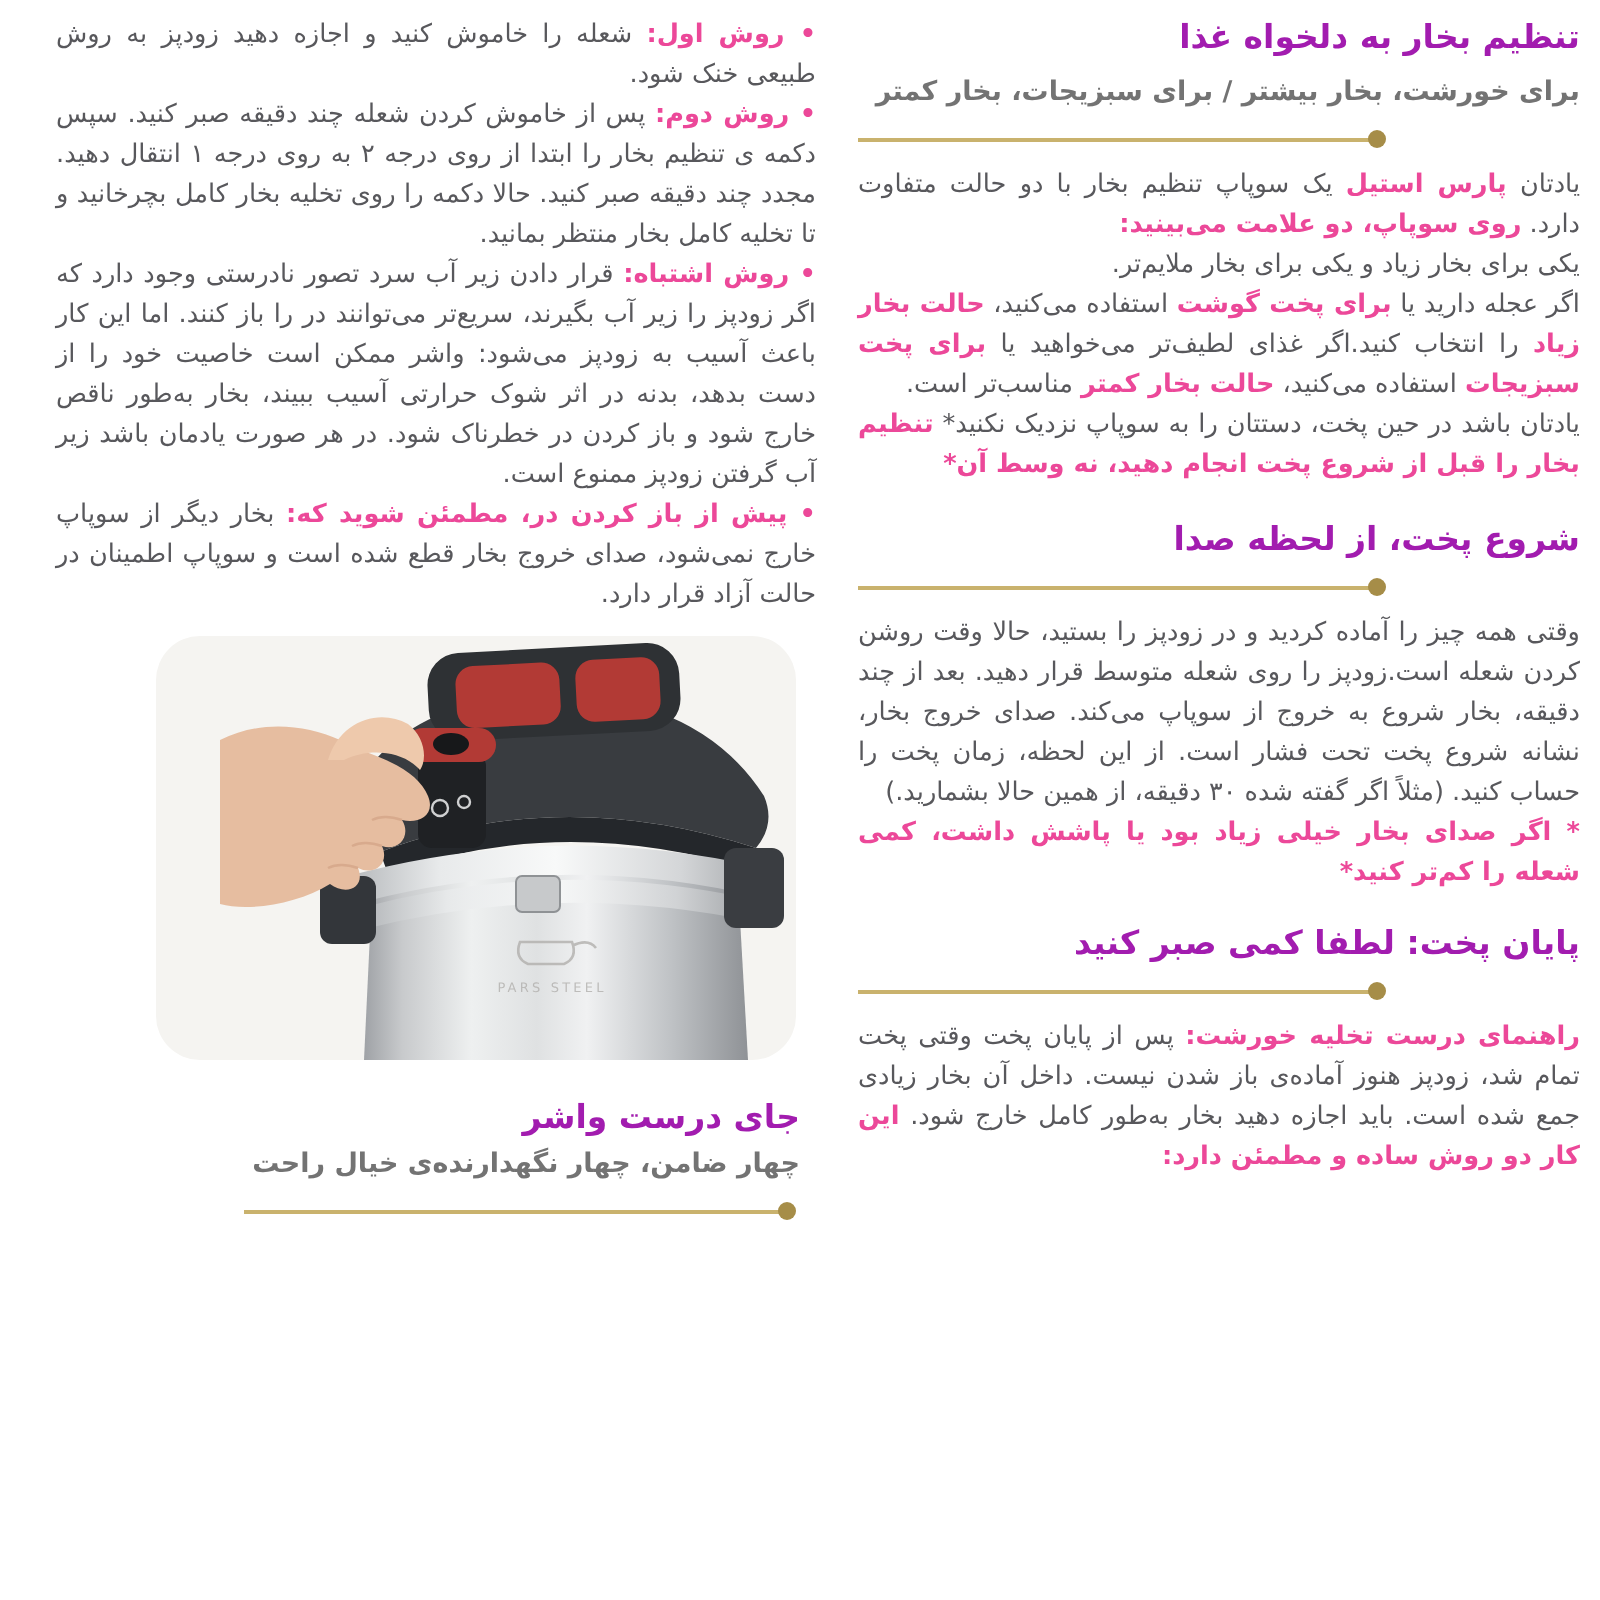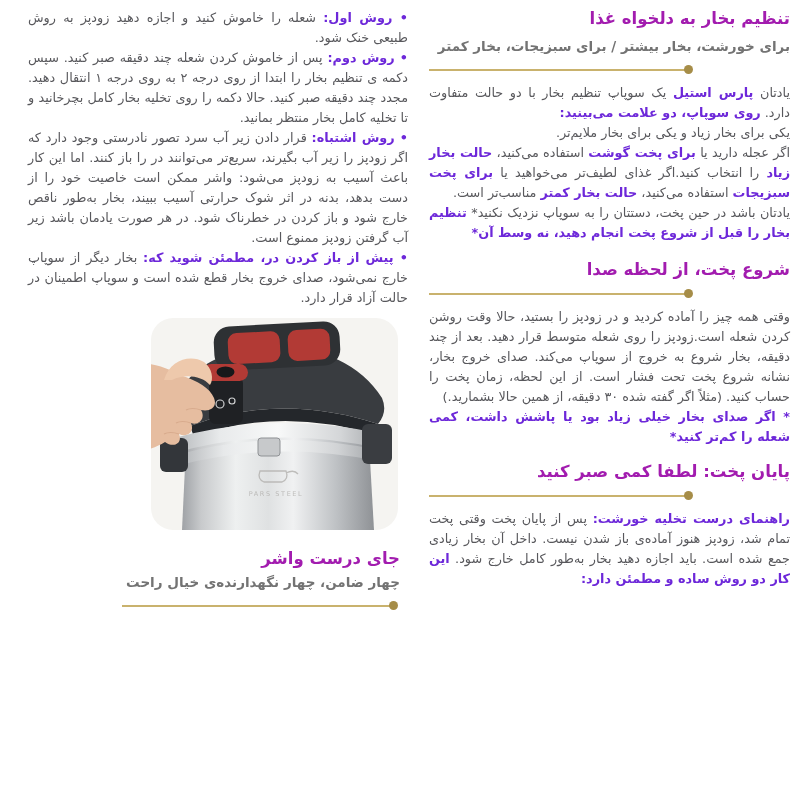--- a/index.html
+++ b/index.html
@@ -31,27 +31,27 @@
   .rule{display:flex;direction:ltr;align-items:center;}
   .rule .line{flex:1;height:2px;background:#c9b26d;}
   .rule .dot{width:9px;height:9px;border-radius:50%;background:#a68d48;margin-left:-1px;flex:none;}
   .rule-r{width:264px;margin:8px auto 9px 0;}   
   .rule-l{width:276px;margin:8px 2px 10px auto;} 
 
   p.body{
     font-size:12.8px;line-height:20px;
     text-align:justify;margin:0;color:#58585c;
   }
-  span.b{font-weight:bold;color:#6d28d9;}
+  span.b{font-weight:bold;color:#ec4899;}
 
   .sec2{margin-top:16px;}
   .sec3{margin-top:14px;}
 
   .photo-card{
-    width:247px;height:212px;
+    width:320px;height:212px;
     margin:10px 10px 0 82px;
     border-radius:22px;
     background:#f5f4f1;
     overflow:hidden;
   }
   .photo-card svg{display:block;}
 
   .gasket-section{margin:18px 8px 0 82px;}
   .gasket-section h2.sec{margin-bottom:2px;}
 </style>

